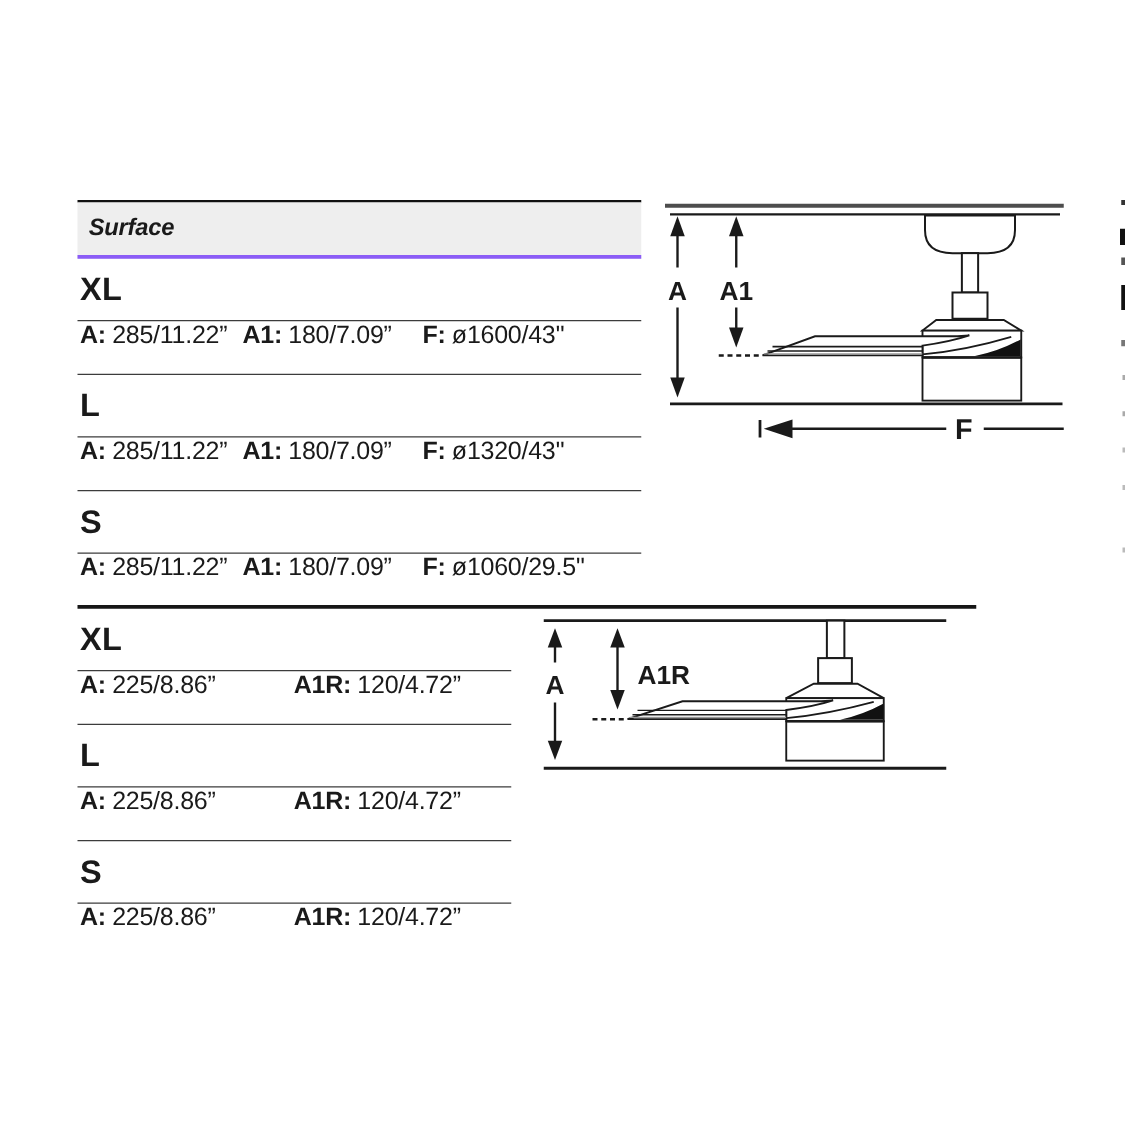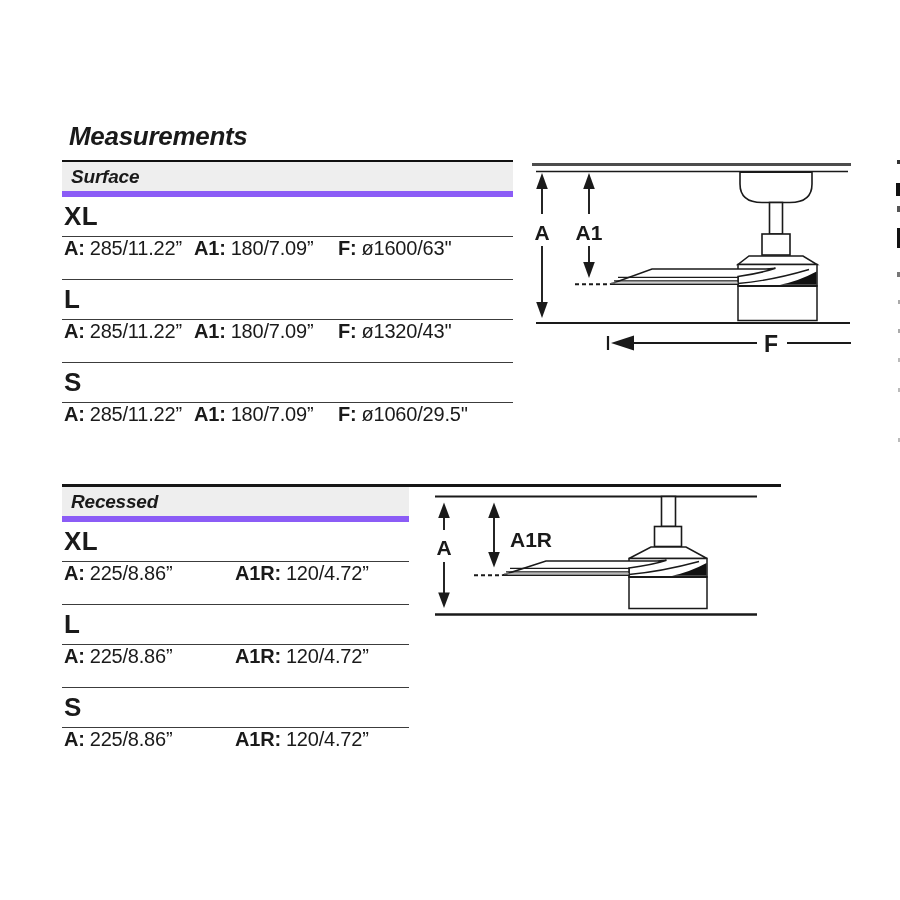--- a/index.html
+++ b/index.html
@@ -9,75 +9,73 @@
     -webkit-font-smoothing:antialiased;
   }
   .title{
     position:absolute;left:69px;top:121px;
     font-size:26px;font-weight:bold;font-style:italic;letter-spacing:-0.3px;
   }
   .mtable{position:absolute;box-sizing:border-box;}
   #surface-table{left:62px;top:160px;width:451px;border-top:2px solid #111;}
   #recessed-table{left:62px;top:487px;width:347px;}
   .thead{
-    height:35px;background:#eeeeee;border-bottom:6px solid #8b5cf6;
+    height:45px;background:#eeeeee;border-bottom:3px solid #8b5cf6;
     display:flex;align-items:center;padding-left:9px;box-sizing:border-box;
     font-size:19px;font-weight:bold;font-style:italic;letter-spacing:-0.2px;
   }
   .size-row{
-    height:40px;border-bottom:1px solid #3c3c3c;display:flex;align-items:center;
+    height:50px;border-bottom:1px solid #3c3c3c;display:flex;align-items:center;
     padding-left:2px;box-sizing:border-box;font-size:26px;font-weight:bold;letter-spacing:0.3px;
   }
   .spec-row{
     height:43px;border-bottom:1px solid #3c3c3c;display:flex;align-items:flex-start;
     padding-left:2px;box-sizing:border-box;font-size:20px;letter-spacing:-0.2px;
   }
   .rows .spec-row:last-child{border-bottom:none;}
   .spec-pair{display:inline-block;white-space:nowrap;box-sizing:border-box;}
   .spec-label{font-weight:bold;margin-right:5px;}
   .separator{position:absolute;left:62px;top:484px;width:719px;height:3px;background:#161616;}
   .diagram{position:absolute;}
   .frag{position:absolute;}
   svg text{font-family:"Liberation Sans",sans-serif;}
 </style>
 </head>
 <body>
 
 <div class="page">
 
-  <div class="title">Measurements</div>
 
   <div class="mtable" id="surface-table">
     <div class="thead">Surface</div>
     <div class="rows">
         <div class="size-row">XL</div>
         <div class="spec-row">
           <span class="spec-pair" style="width: 130px;"><span class="spec-label">A:</span><span class="spec-value">285/11.22”</span></span>
           <span class="spec-pair" style="width: 144px;"><span class="spec-label">A1:</span><span class="spec-value">180/7.09”</span></span>
-          <span class="spec-pair"><span class="spec-label">F:</span><span class="spec-value">ø1600/63''</span></span>
+          <span class="spec-pair"><span class="spec-label">F:</span><span class="spec-value">ø1600/43''</span></span>
         </div>
         <div class="size-row">L</div>
         <div class="spec-row">
           <span class="spec-pair" style="width: 130px;"><span class="spec-label">A:</span><span class="spec-value">285/11.22”</span></span>
           <span class="spec-pair" style="width: 144px;"><span class="spec-label">A1:</span><span class="spec-value">180/7.09”</span></span>
           <span class="spec-pair"><span class="spec-label">F:</span><span class="spec-value">ø1320/43''</span></span>
         </div>
         <div class="size-row">S</div>
         <div class="spec-row">
           <span class="spec-pair" style="width: 130px;"><span class="spec-label">A:</span><span class="spec-value">285/11.22”</span></span>
           <span class="spec-pair" style="width: 144px;"><span class="spec-label">A1:</span><span class="spec-value">180/7.09”</span></span>
           <span class="spec-pair"><span class="spec-label">F:</span><span class="spec-value">ø1060/29.5''</span></span>
         </div>
       </div>
   </div>
 
   <div class="separator"></div>
 
   <div class="mtable" id="recessed-table">
-    <div class="thead">Recessed</div>
     <div class="rows">
         <div class="size-row">XL</div>
         <div class="spec-row">
           <span class="spec-pair" style="width: 171px;"><span class="spec-label">A:</span><span class="spec-value">225/8.86”</span></span>
           <span class="spec-pair"><span class="spec-label">A1R:</span><span class="spec-value">120/4.72”</span></span>
         </div>
         <div class="size-row">L</div>
         <div class="spec-row">
           <span class="spec-pair" style="width: 171px;"><span class="spec-label">A:</span><span class="spec-value">225/8.86”</span></span>
           <span class="spec-pair"><span class="spec-label">A1R:</span><span class="spec-value">120/4.72”</span></span>

